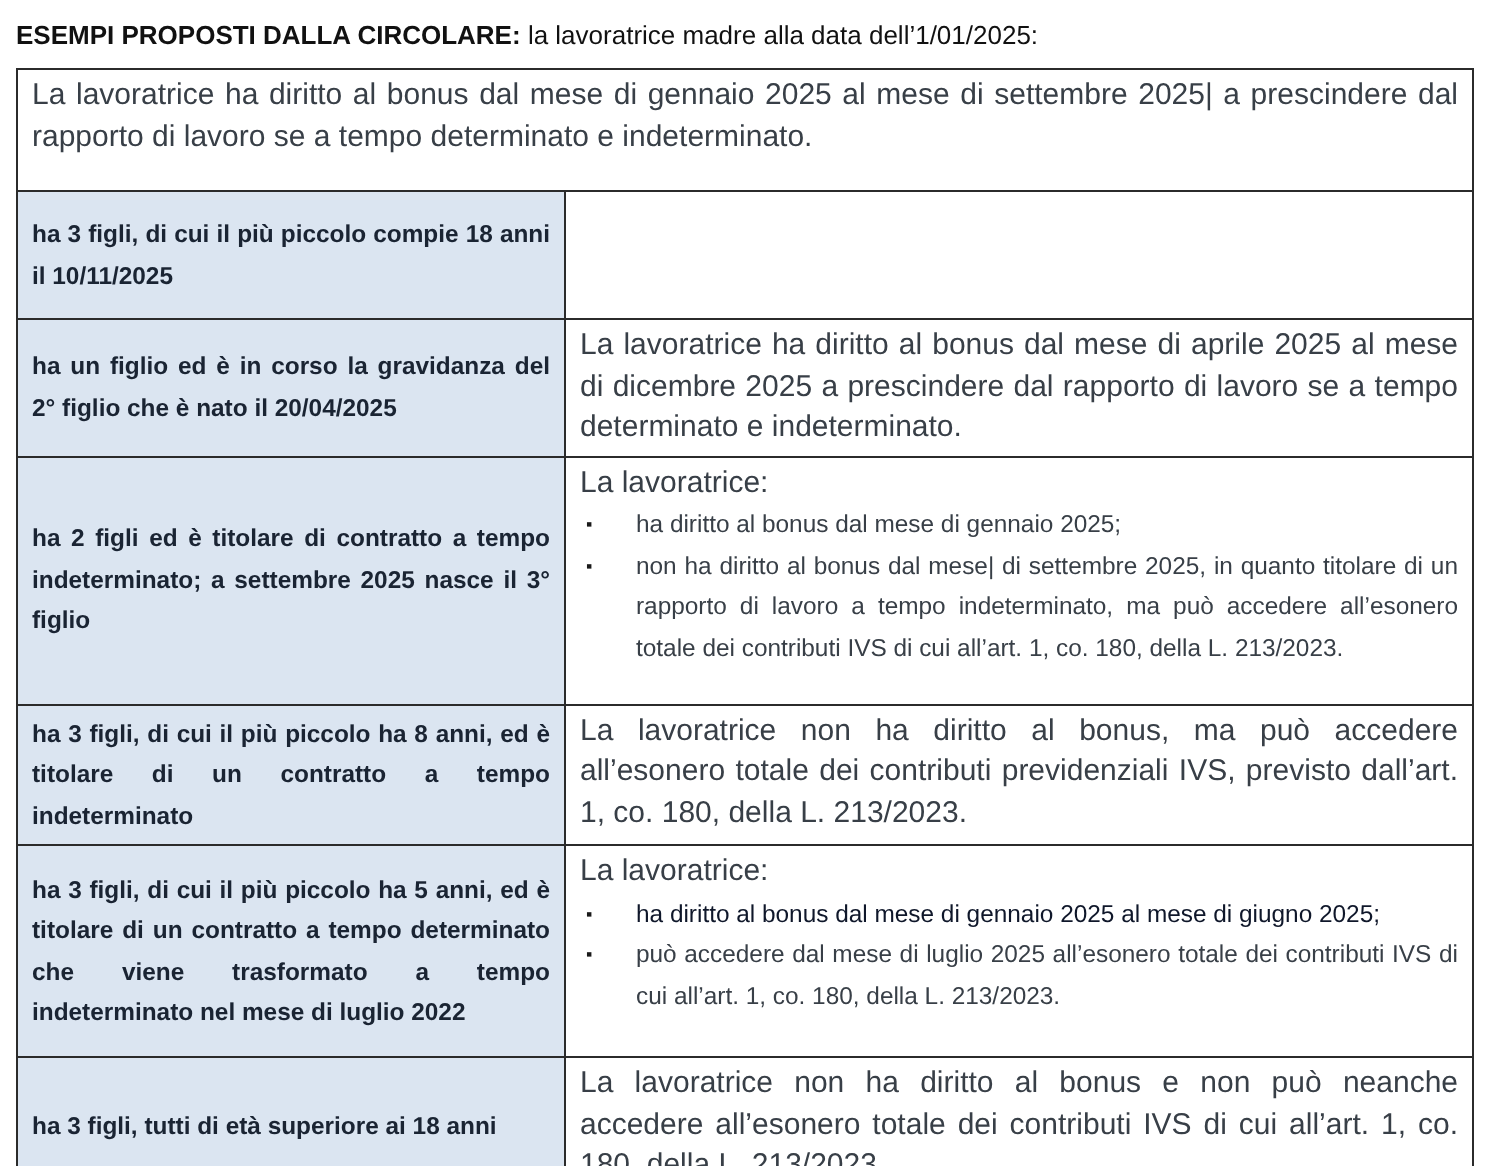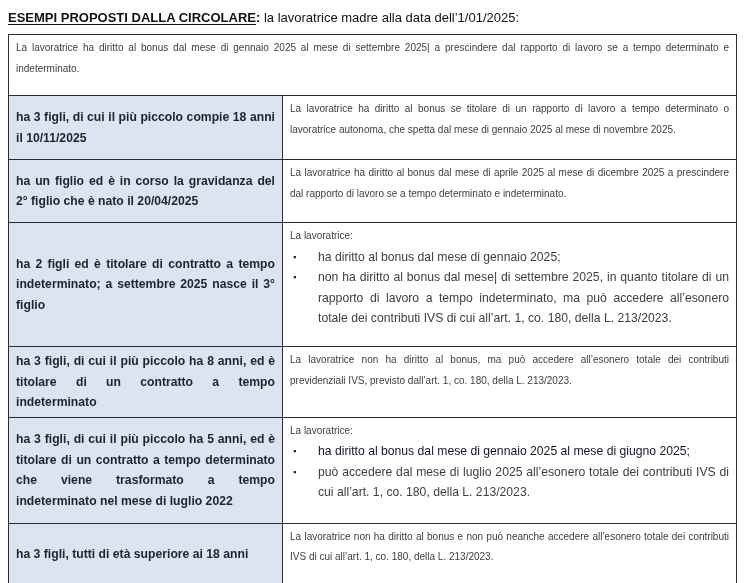--- a/index.html
+++ b/index.html
@@ -13,21 +13,20 @@
 
   .doc-header {
     margin: 8px 8px 0 8px;
     font-size: 13px;
     line-height: 19px;
     color: #111111;
     white-space: nowrap;
   }
   .doc-header .emph {
     font-weight: bold;
-    text-decoration: underline;
     text-underline-offset: 2px;
   }
   .doc-header .colon { font-weight: bold; }
 
   .xtable {
     margin: 7px 8px 0 8px;
     width: 727px;
     border: 1px solid #2b2b2b;
     background: #ffffff;
   }
@@ -58,21 +57,21 @@
     text-align: justify;
   }
 
   .cright {
     flex: 1 1 auto;
     background: #ffffff;
     padding: 3px 7px 3px 7px;
   }
   .result {
     margin: 0;
-    font-size: 10px;
+    font-size: 15px;
     line-height: 20.5px;
     color: #383f47;
     text-align: justify;
   }
   .bullets { margin: 0; }
   .bullet { display: flex; }
   .bullet .marker {
     flex: 0 0 25px;
     width: 25px;
     font-size: 9px;
@@ -110,24 +109,20 @@
     <div class="trow">
       <div class="cell cright">
         <p class="result" style="color: rgb(56, 63, 71);">La lavoratrice ha diritto al bonus dal mese di gennaio 2025 al mese di settembre 2025| a prescindere dal rapporto di lavoro se a tempo determinato e indeterminato.</p>
         <div class="bullets"></div>
       </div>
     </div>
 
     <div class="trow">
       <div class="cell cleft" style="background: rgb(219, 229, 241);">
         <p class="scenario" style="color: rgb(26, 36, 51);">ha 3 figli, di cui il più piccolo compie 18 anni il 10/11/2025</p>
-      </div>
-      <div class="cell cright">
-        <p class="result" style="color: rgb(56, 63, 71);">La lavoratrice ha diritto al bonus se titolare di un rapporto di lavoro a tempo determinato o lavoratrice autonoma, che spetta dal mese di gennaio 2025 al mese di novembre 2025.</p>
-        <div class="bullets"></div>
       </div>
     </div>
 
     <div class="trow">
       <div class="cell cleft" style="background: rgb(219, 229, 241);">
         <p class="scenario" style="color: rgb(26, 36, 51);">ha un figlio ed è in corso la gravidanza del 2° figlio che è nato il 20/04/2025</p>
       </div>
       <div class="cell cright">
         <p class="result" style="color: rgb(56, 63, 71);">La lavoratrice ha diritto al bonus dal mese di aprile 2025 al mese di dicembre 2025 a prescindere dal rapporto di lavoro se a tempo determinato e indeterminato.</p>
         <div class="bullets"></div>

